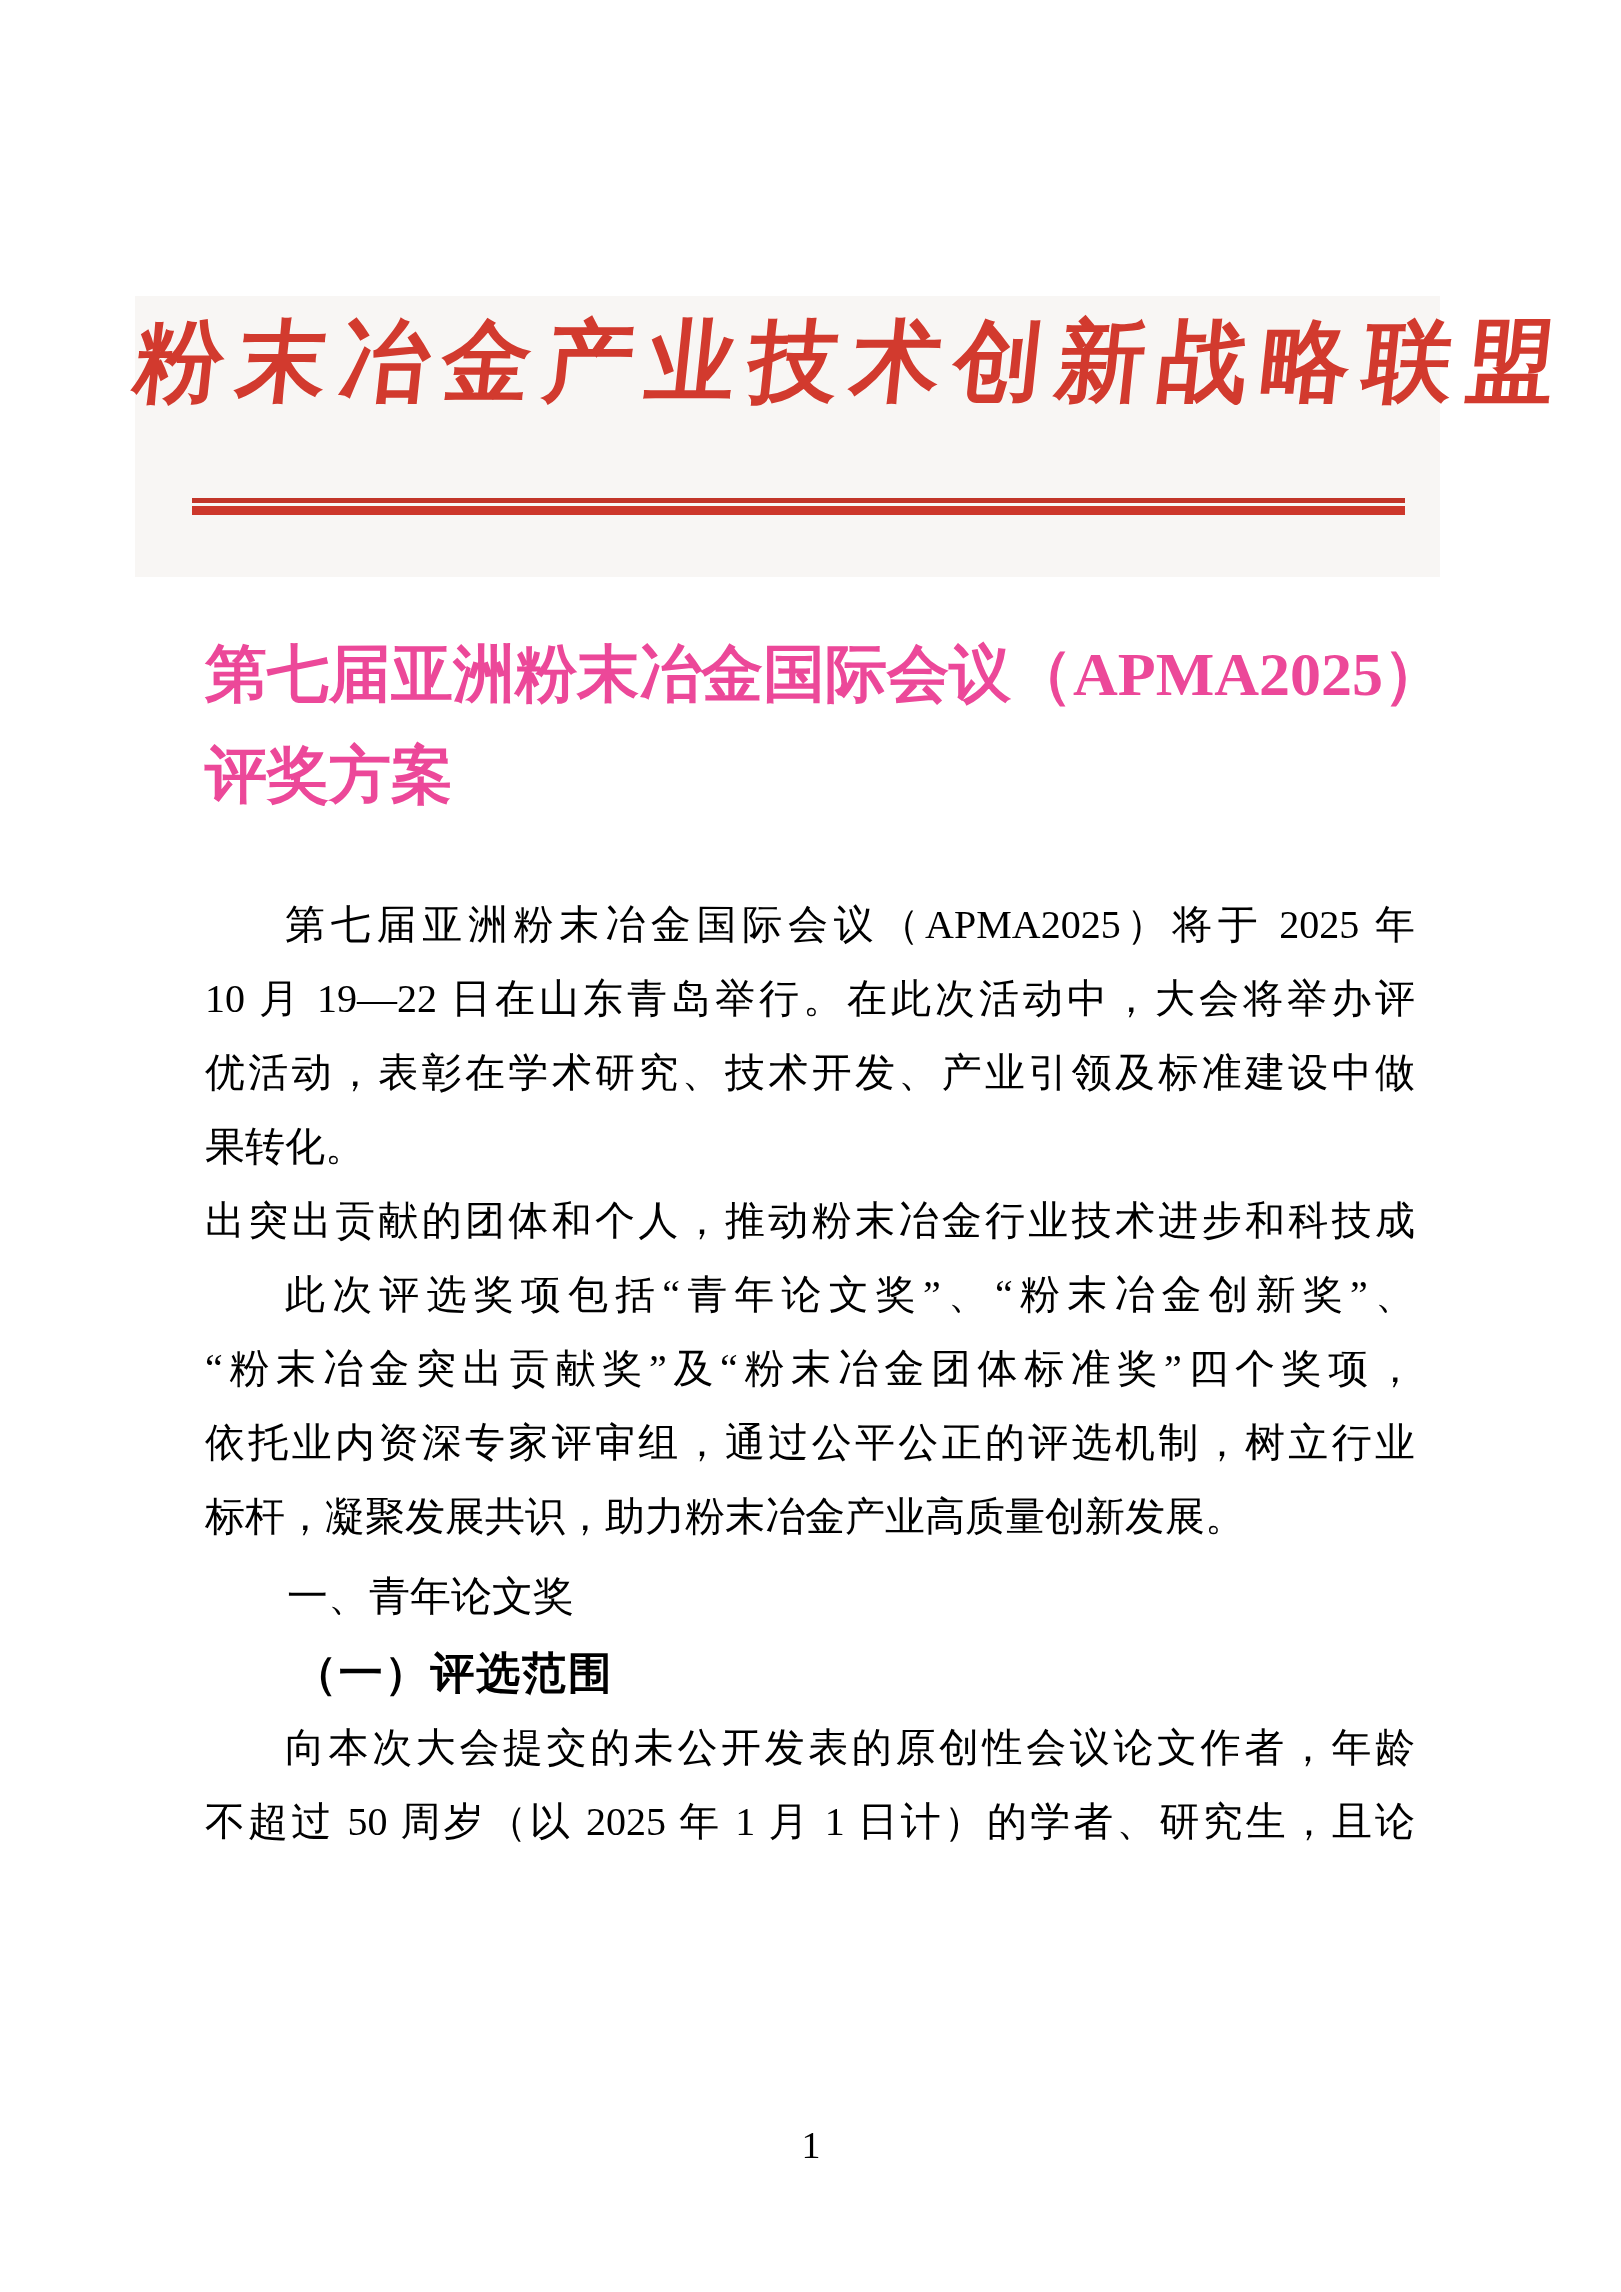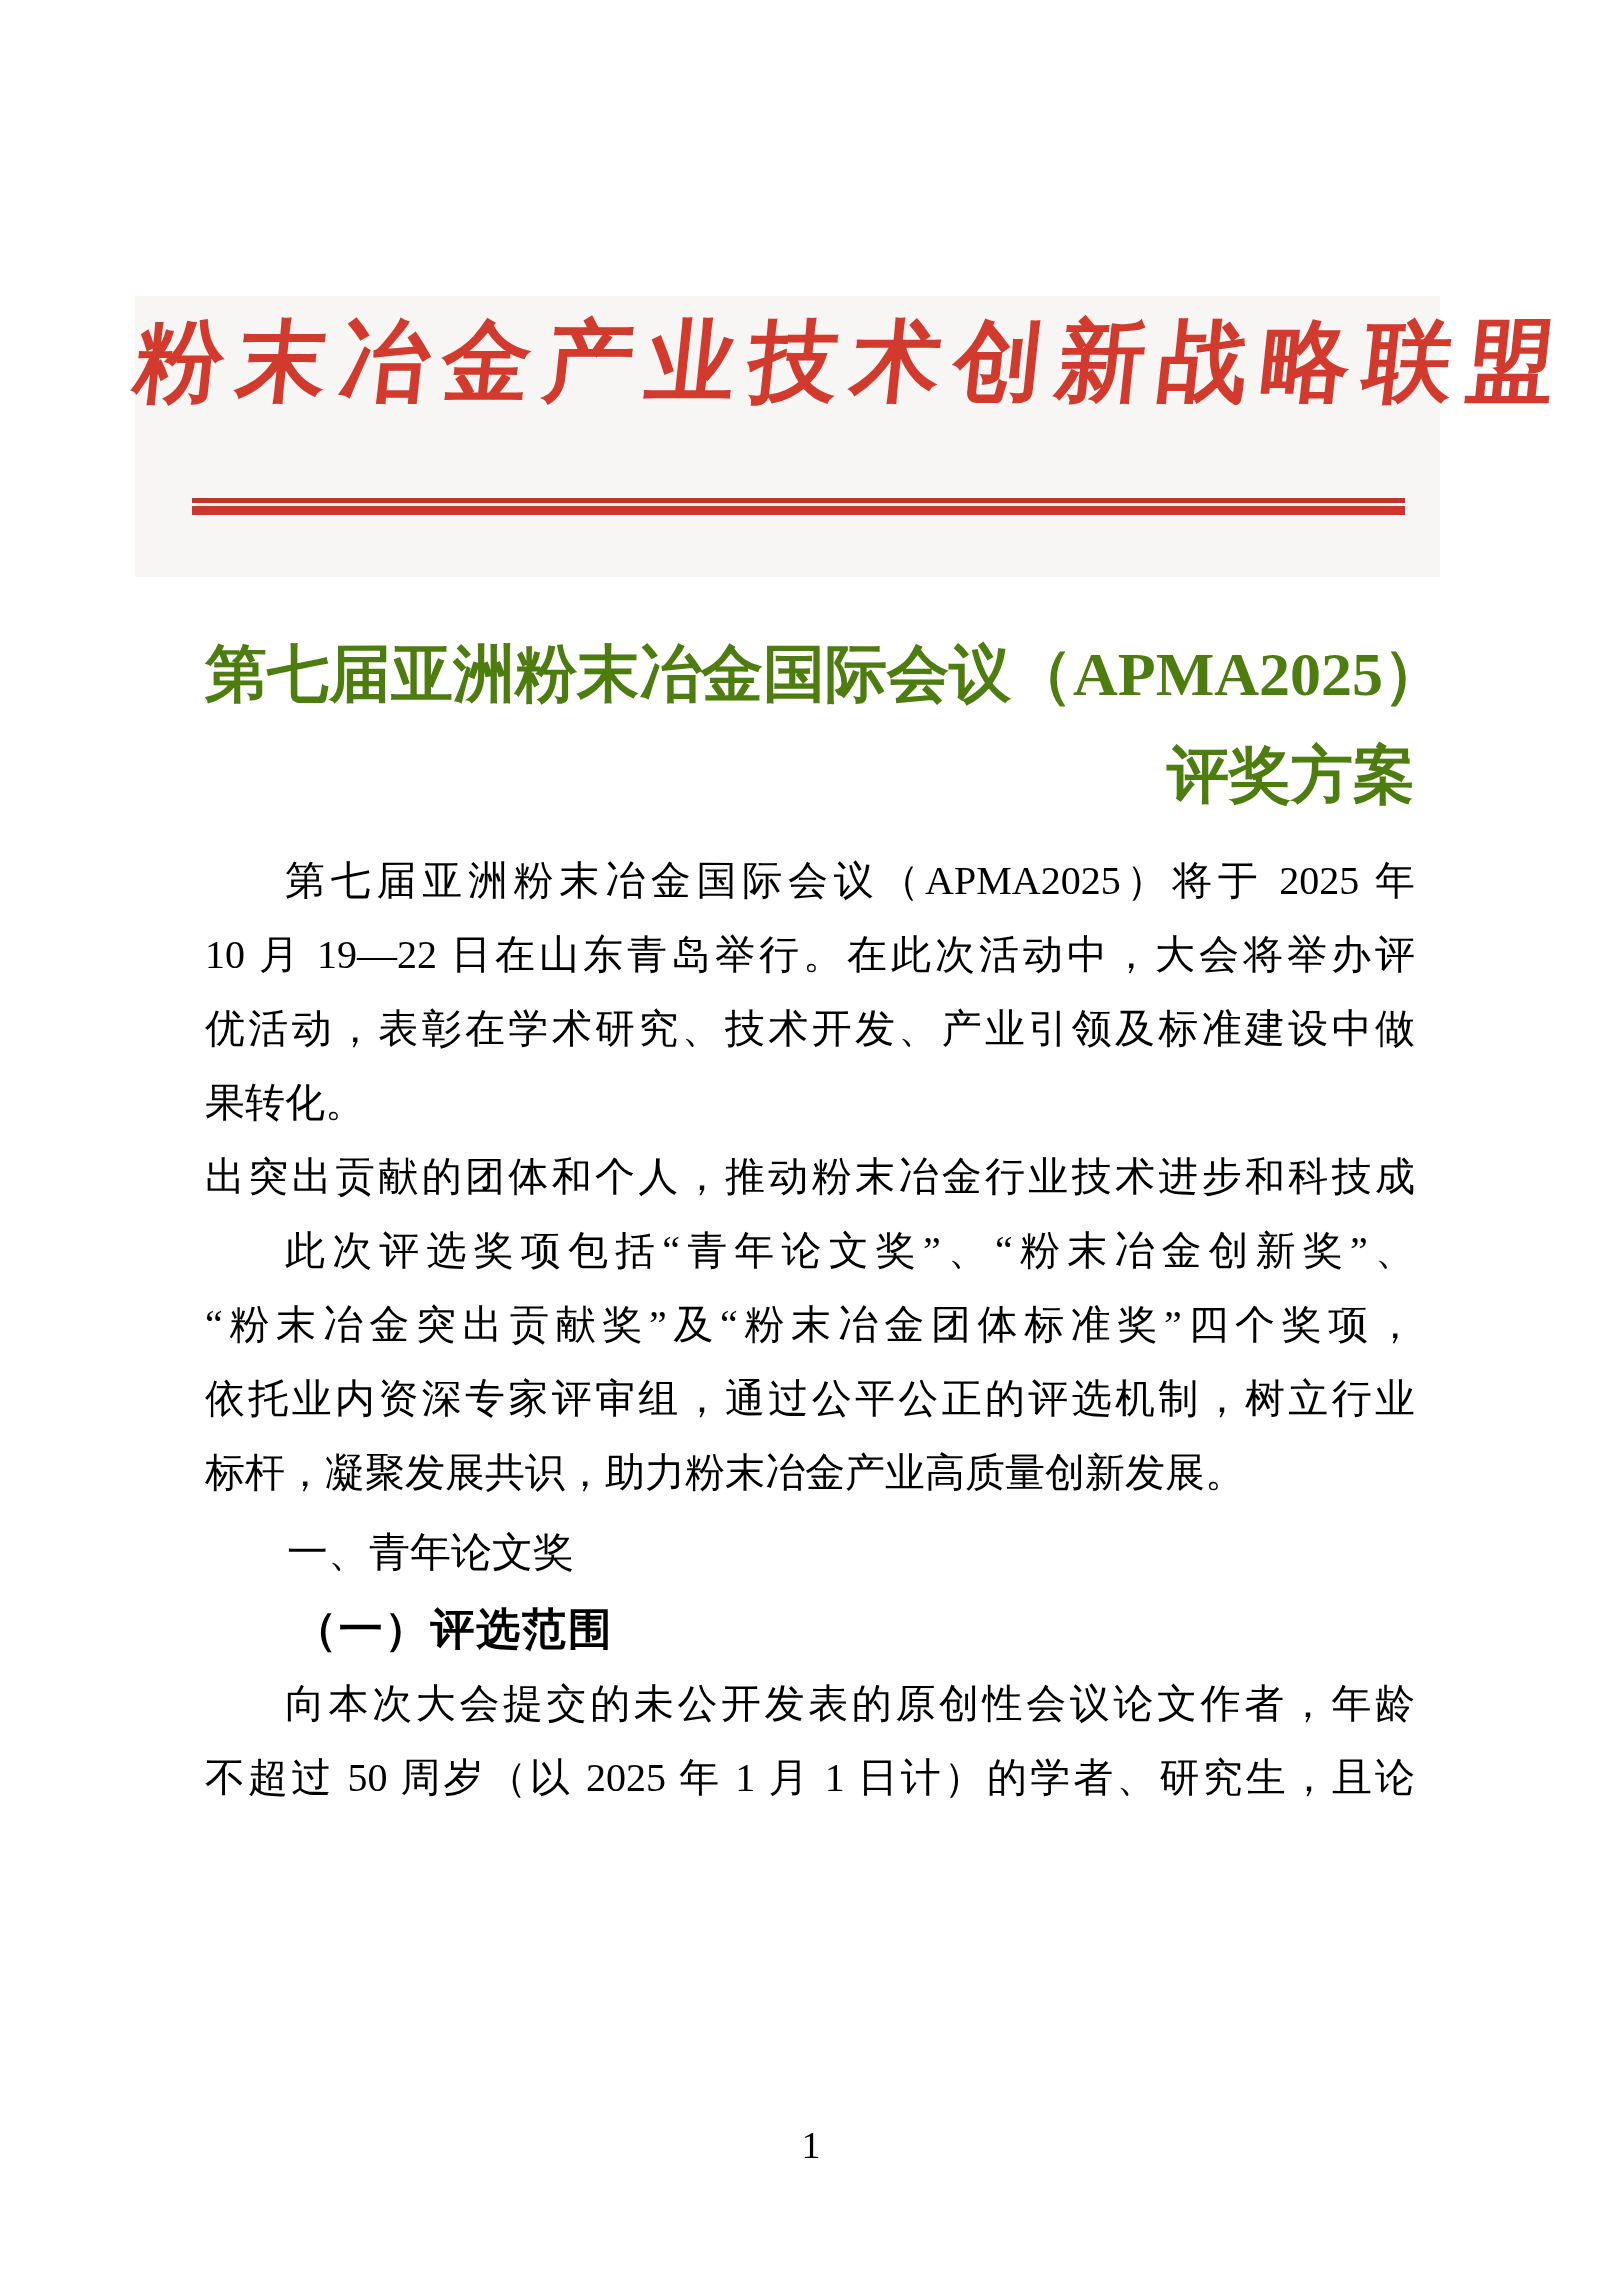--- a/index.html
+++ b/index.html
@@ -43,32 +43,32 @@
   }
   .rule-thin  { top: 498px; height: 4.5px;  background: var(--rule_top, #c23529); }
   .rule-thick { top: 506px; height: 9px; background: var(--rule_bottom, #cd372b); }
 
   
   .doc-title {
     position: absolute;
     left: 205px; top: 624px;
     width: 1210px;
     margin: 0;
-    text-align: right;
+    text-align: left;
     font-weight: bold;
     font-size: 62px;
     line-height: 101px;
-    color: #4d7c0f;
+    color: #ec4899;
   }
   .t-line { display: block; white-space: nowrap; }
 
   
   .body-text {
     position: absolute;
-    left: 205px; top: 844px;
+    left: 205px; top: 888px;
     width: 1210px;
     font-size: 40px;
     line-height: 74px;
   }
   .jline {
     text-align: justify;
     text-align-last: justify;
   }
   .jline.last { text-align-last: left; }
   .indent { text-indent: 2em; }

